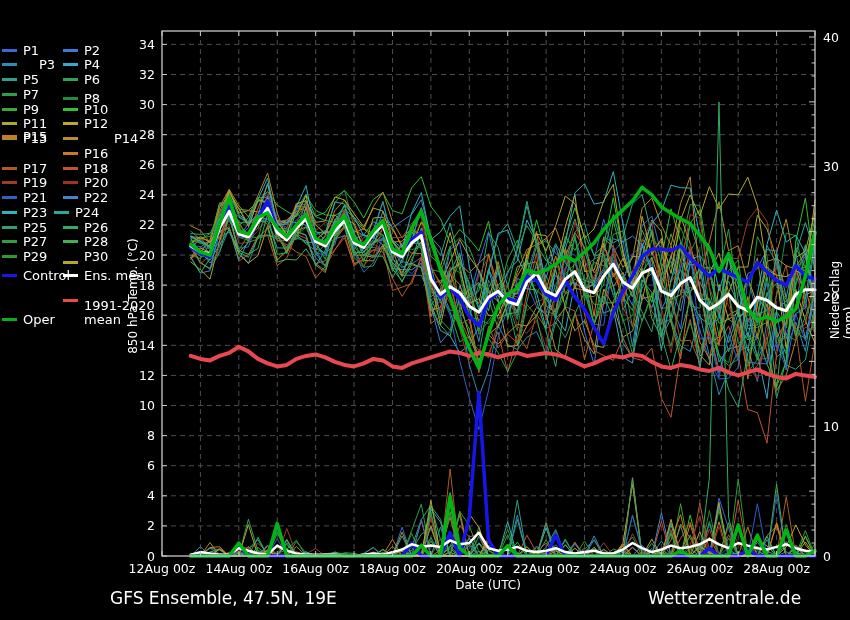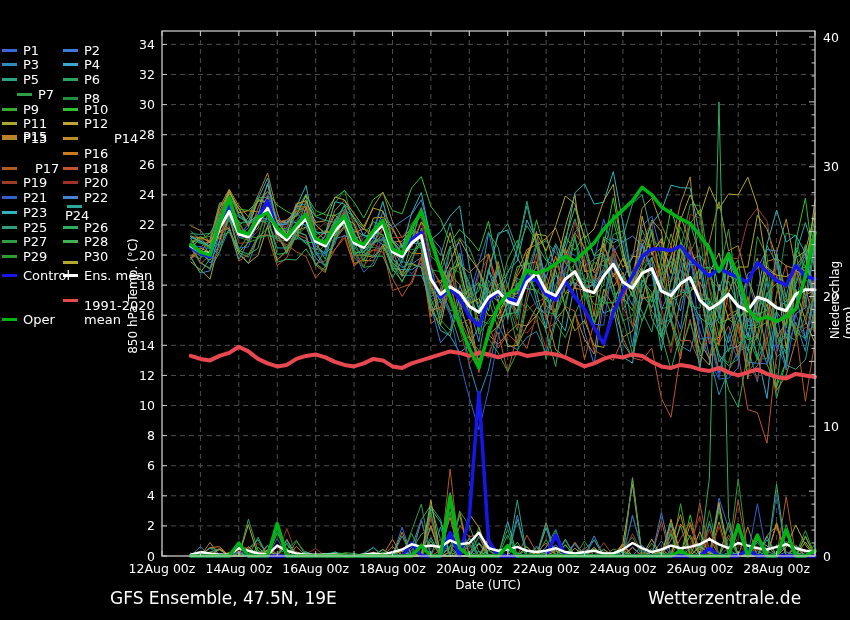--- a/index.html
+++ b/index.html
@@ -266,37 +266,37 @@
     </svg>
   <div id="legend">
       <div class="leg-item" style="left: 2px; top: 9.5px;">
         <span class="leg-swatch" style="background: rgb(58, 104, 216);"></span>
         <span>P1</span>
       </div>
       <div class="leg-item" style="left: 63px; top: 9.5px;">
         <span class="leg-swatch" style="background: rgb(60, 122, 216);"></span>
         <span>P2</span>
       </div>
-      <div class="leg-item" style="left: 2px; top: 24.25px;">
+      <div class="leg-item" style="left: 2px; top: 24.25px; gap: 16px;">
         <span class="leg-swatch" style="background: rgb(46, 140, 184);"></span>
         <span>P3</span>
       </div>
       <div class="leg-item" style="left: 63px; top: 24.25px;">
         <span class="leg-swatch" style="background: rgb(56, 168, 204);"></span>
         <span>P4</span>
       </div>
       <div class="leg-item" style="left: 2px; top: 39px;">
         <span class="leg-swatch" style="background: rgb(42, 164, 134);"></span>
         <span>P5</span>
       </div>
       <div class="leg-item" style="left: 63px; top: 39px;">
         <span class="leg-swatch" style="background: rgb(44, 164, 96);"></span>
         <span>P6</span>
       </div>
-      <div class="leg-item" style="left: 17px; top: 53.75px;">
+      <div class="leg-item" style="left: 2px; top: 53.75px;">
         <span class="leg-swatch" style="background: rgb(47, 158, 72);"></span>
         <span>P7</span>
       </div>
       <div class="leg-item" style="left: 63px; top: 58px;">
         <span class="leg-swatch" style="background: rgb(31, 140, 62);"></span>
         <span>P8</span>
       </div>
       <div class="leg-item" style="left: 2px; top: 68.5px;">
         <span class="leg-swatch" style="background: rgb(56, 170, 48);"></span>
         <span>P9</span>
@@ -322,21 +322,21 @@
         <span>P14</span>
       </div>
       <div class="leg-item" style="left: 2px; top: 96px; justify-content: center;">
         <span class="leg-swatch" style="background: rgb(192, 126, 38);"></span>
         <span>P15</span>
       </div>
       <div class="leg-item" style="left: 63px; top: 112.75px;">
         <span class="leg-swatch" style="background: rgb(204, 122, 32);"></span>
         <span>P16</span>
       </div>
-      <div class="leg-item" style="left: 2px; top: 127.5px; gap: 12px;">
+      <div class="leg-item" style="left: 2px; top: 127.5px;">
         <span class="leg-swatch" style="background: rgb(176, 90, 36);"></span>
         <span>P17</span>
       </div>
       <div class="leg-item" style="left: 63px; top: 127.5px;">
         <span class="leg-swatch" style="background: rgb(192, 84, 48);"></span>
         <span>P18</span>
       </div>
       <div class="leg-item" style="left: 2px; top: 142.25px;">
         <span class="leg-swatch" style="background: rgb(160, 60, 38);"></span>
         <span>P19</span>
@@ -350,21 +350,21 @@
         <span>P21</span>
       </div>
       <div class="leg-item" style="left: 63px; top: 157px;">
         <span class="leg-swatch" style="background: rgb(69, 132, 204);"></span>
         <span>P22</span>
       </div>
       <div class="leg-item" style="left: 2px; top: 171.75px;">
         <span class="leg-swatch" style="background: rgb(46, 180, 188);"></span>
         <span>P23</span>
       </div>
-      <div class="leg-item" style="left: 65px; top: 171.75px; flex-direction: column;">
+      <div class="leg-item" style="left: 54px; top: 171.75px;">
         <span class="leg-swatch" style="background: rgb(42, 168, 154);"></span>
         <span>P24</span>
       </div>
       <div class="leg-item" style="left: 2px; top: 186.5px;">
         <span class="leg-swatch" style="background: rgb(47, 158, 124);"></span>
         <span>P25</span>
       </div>
       <div class="leg-item" style="left: 63px; top: 186.5px;">
         <span class="leg-swatch" style="background: rgb(47, 174, 96);"></span>
         <span>P26</span>

